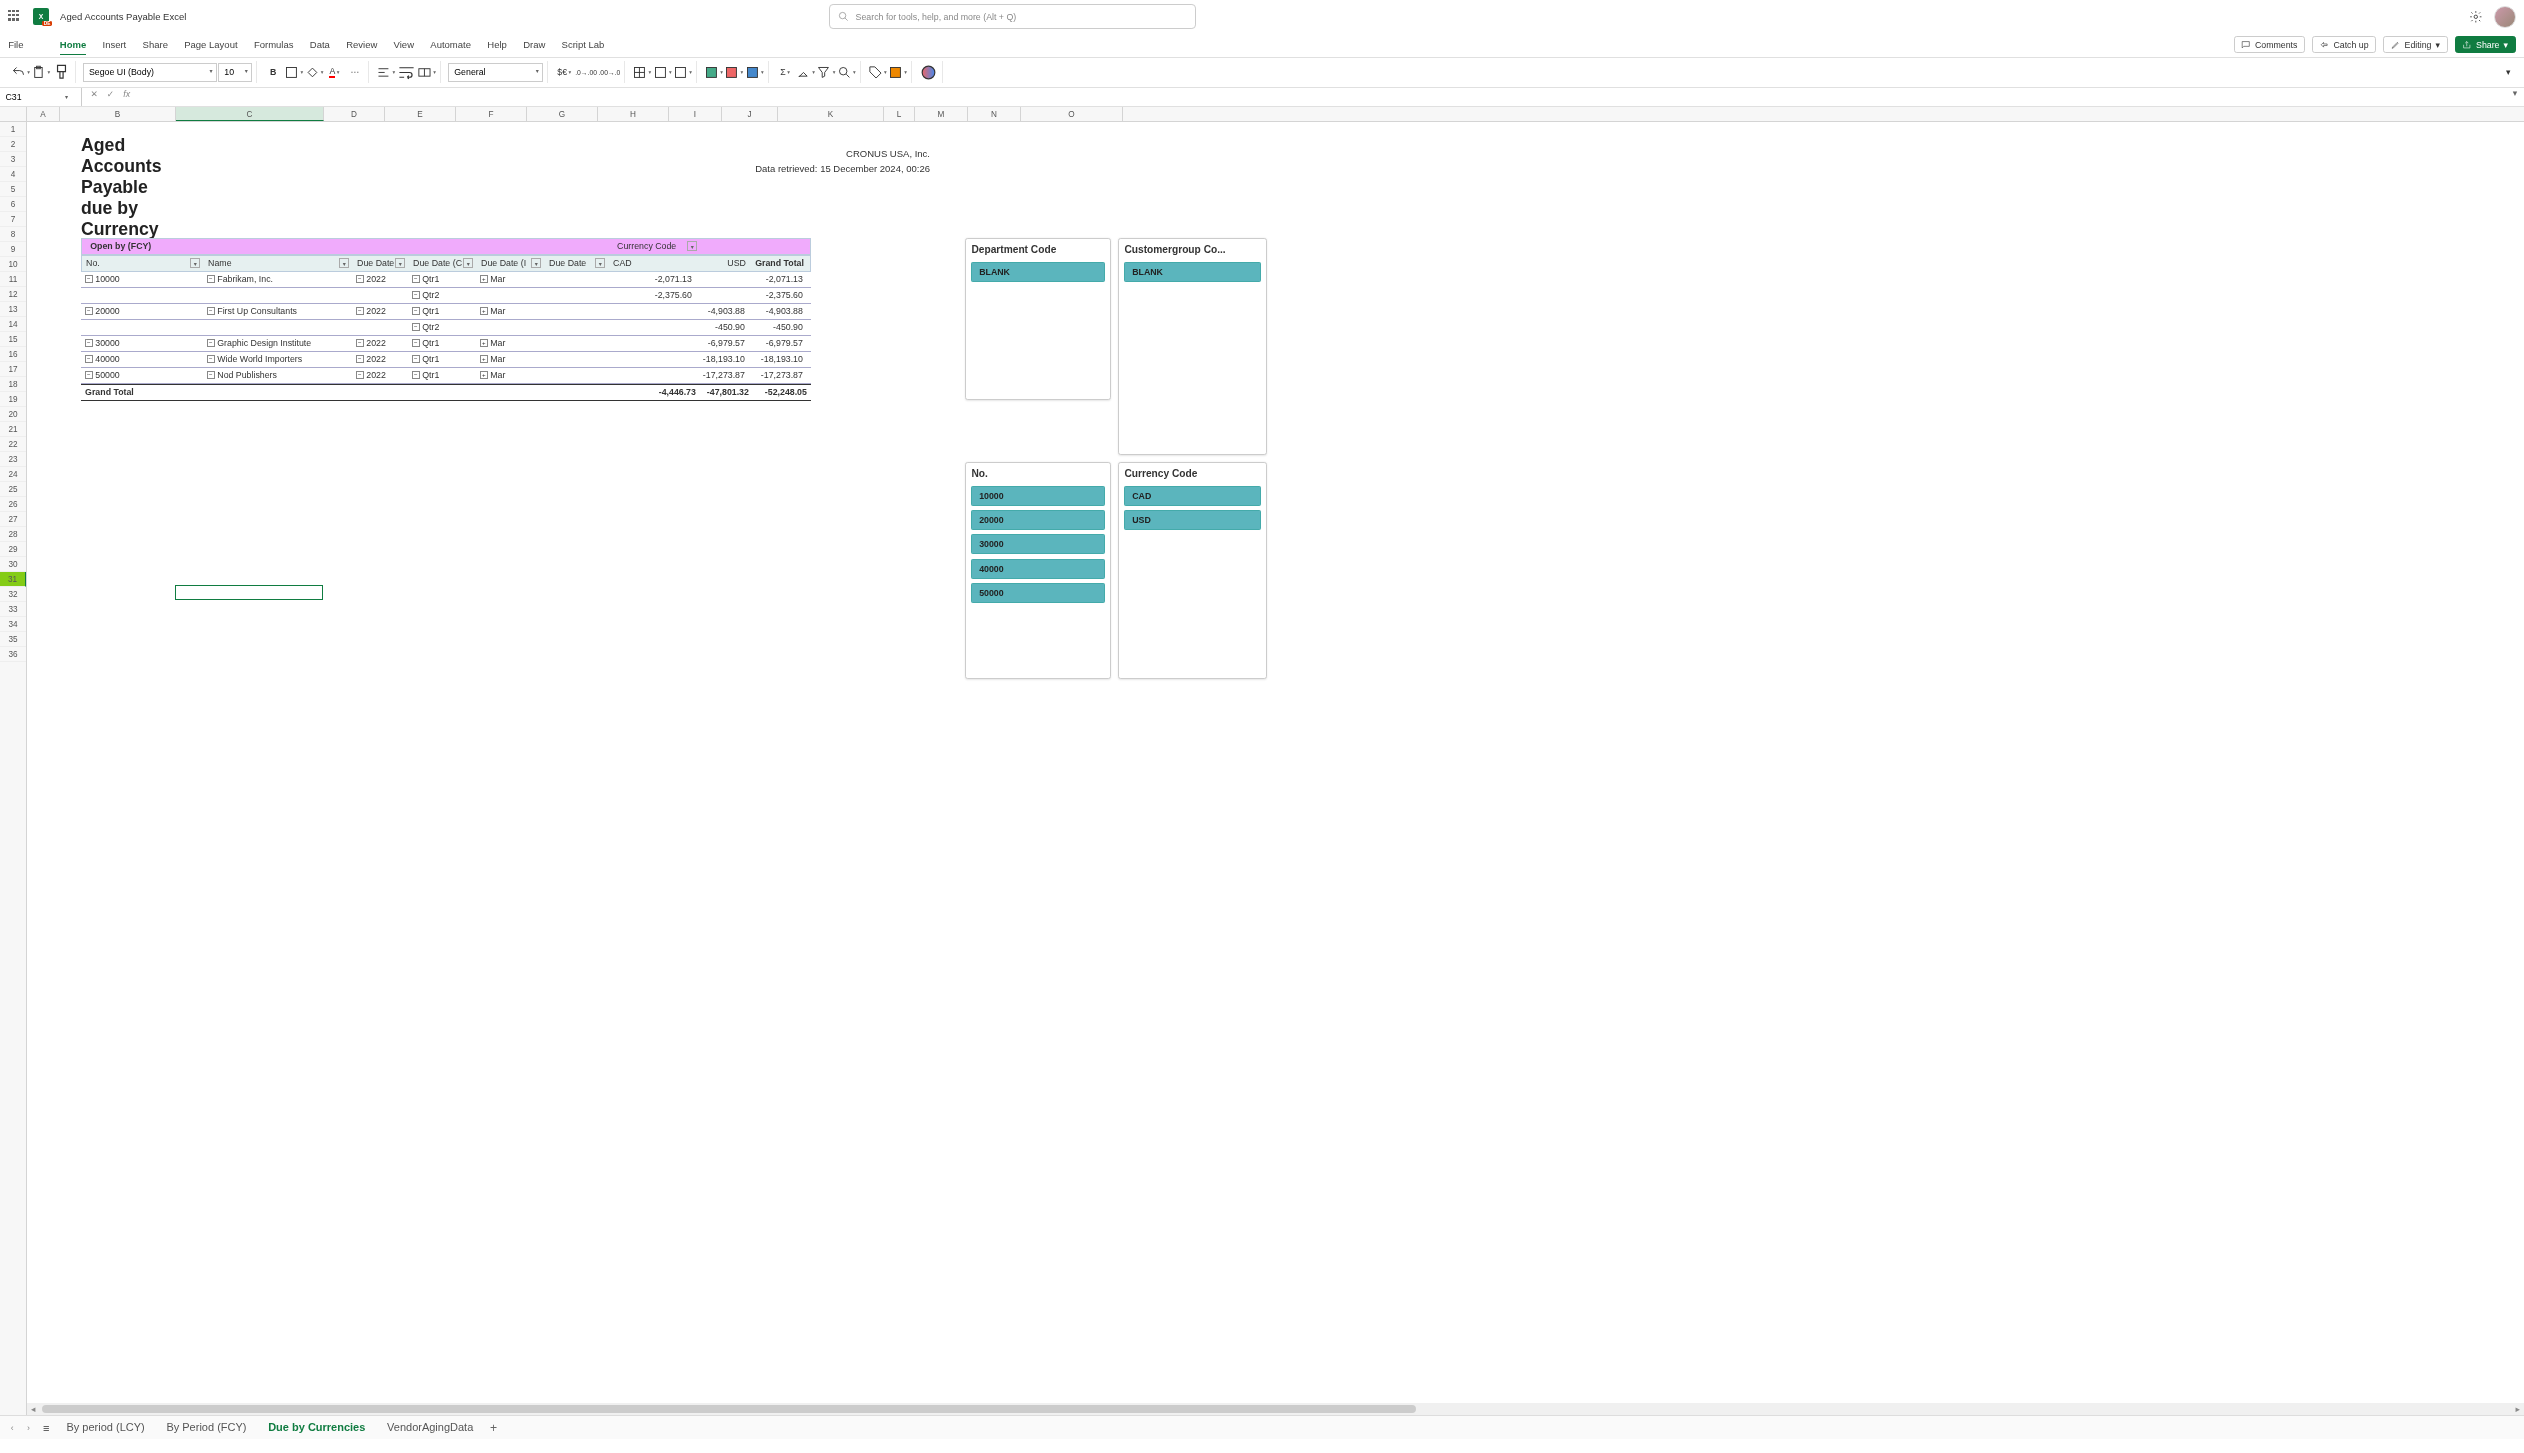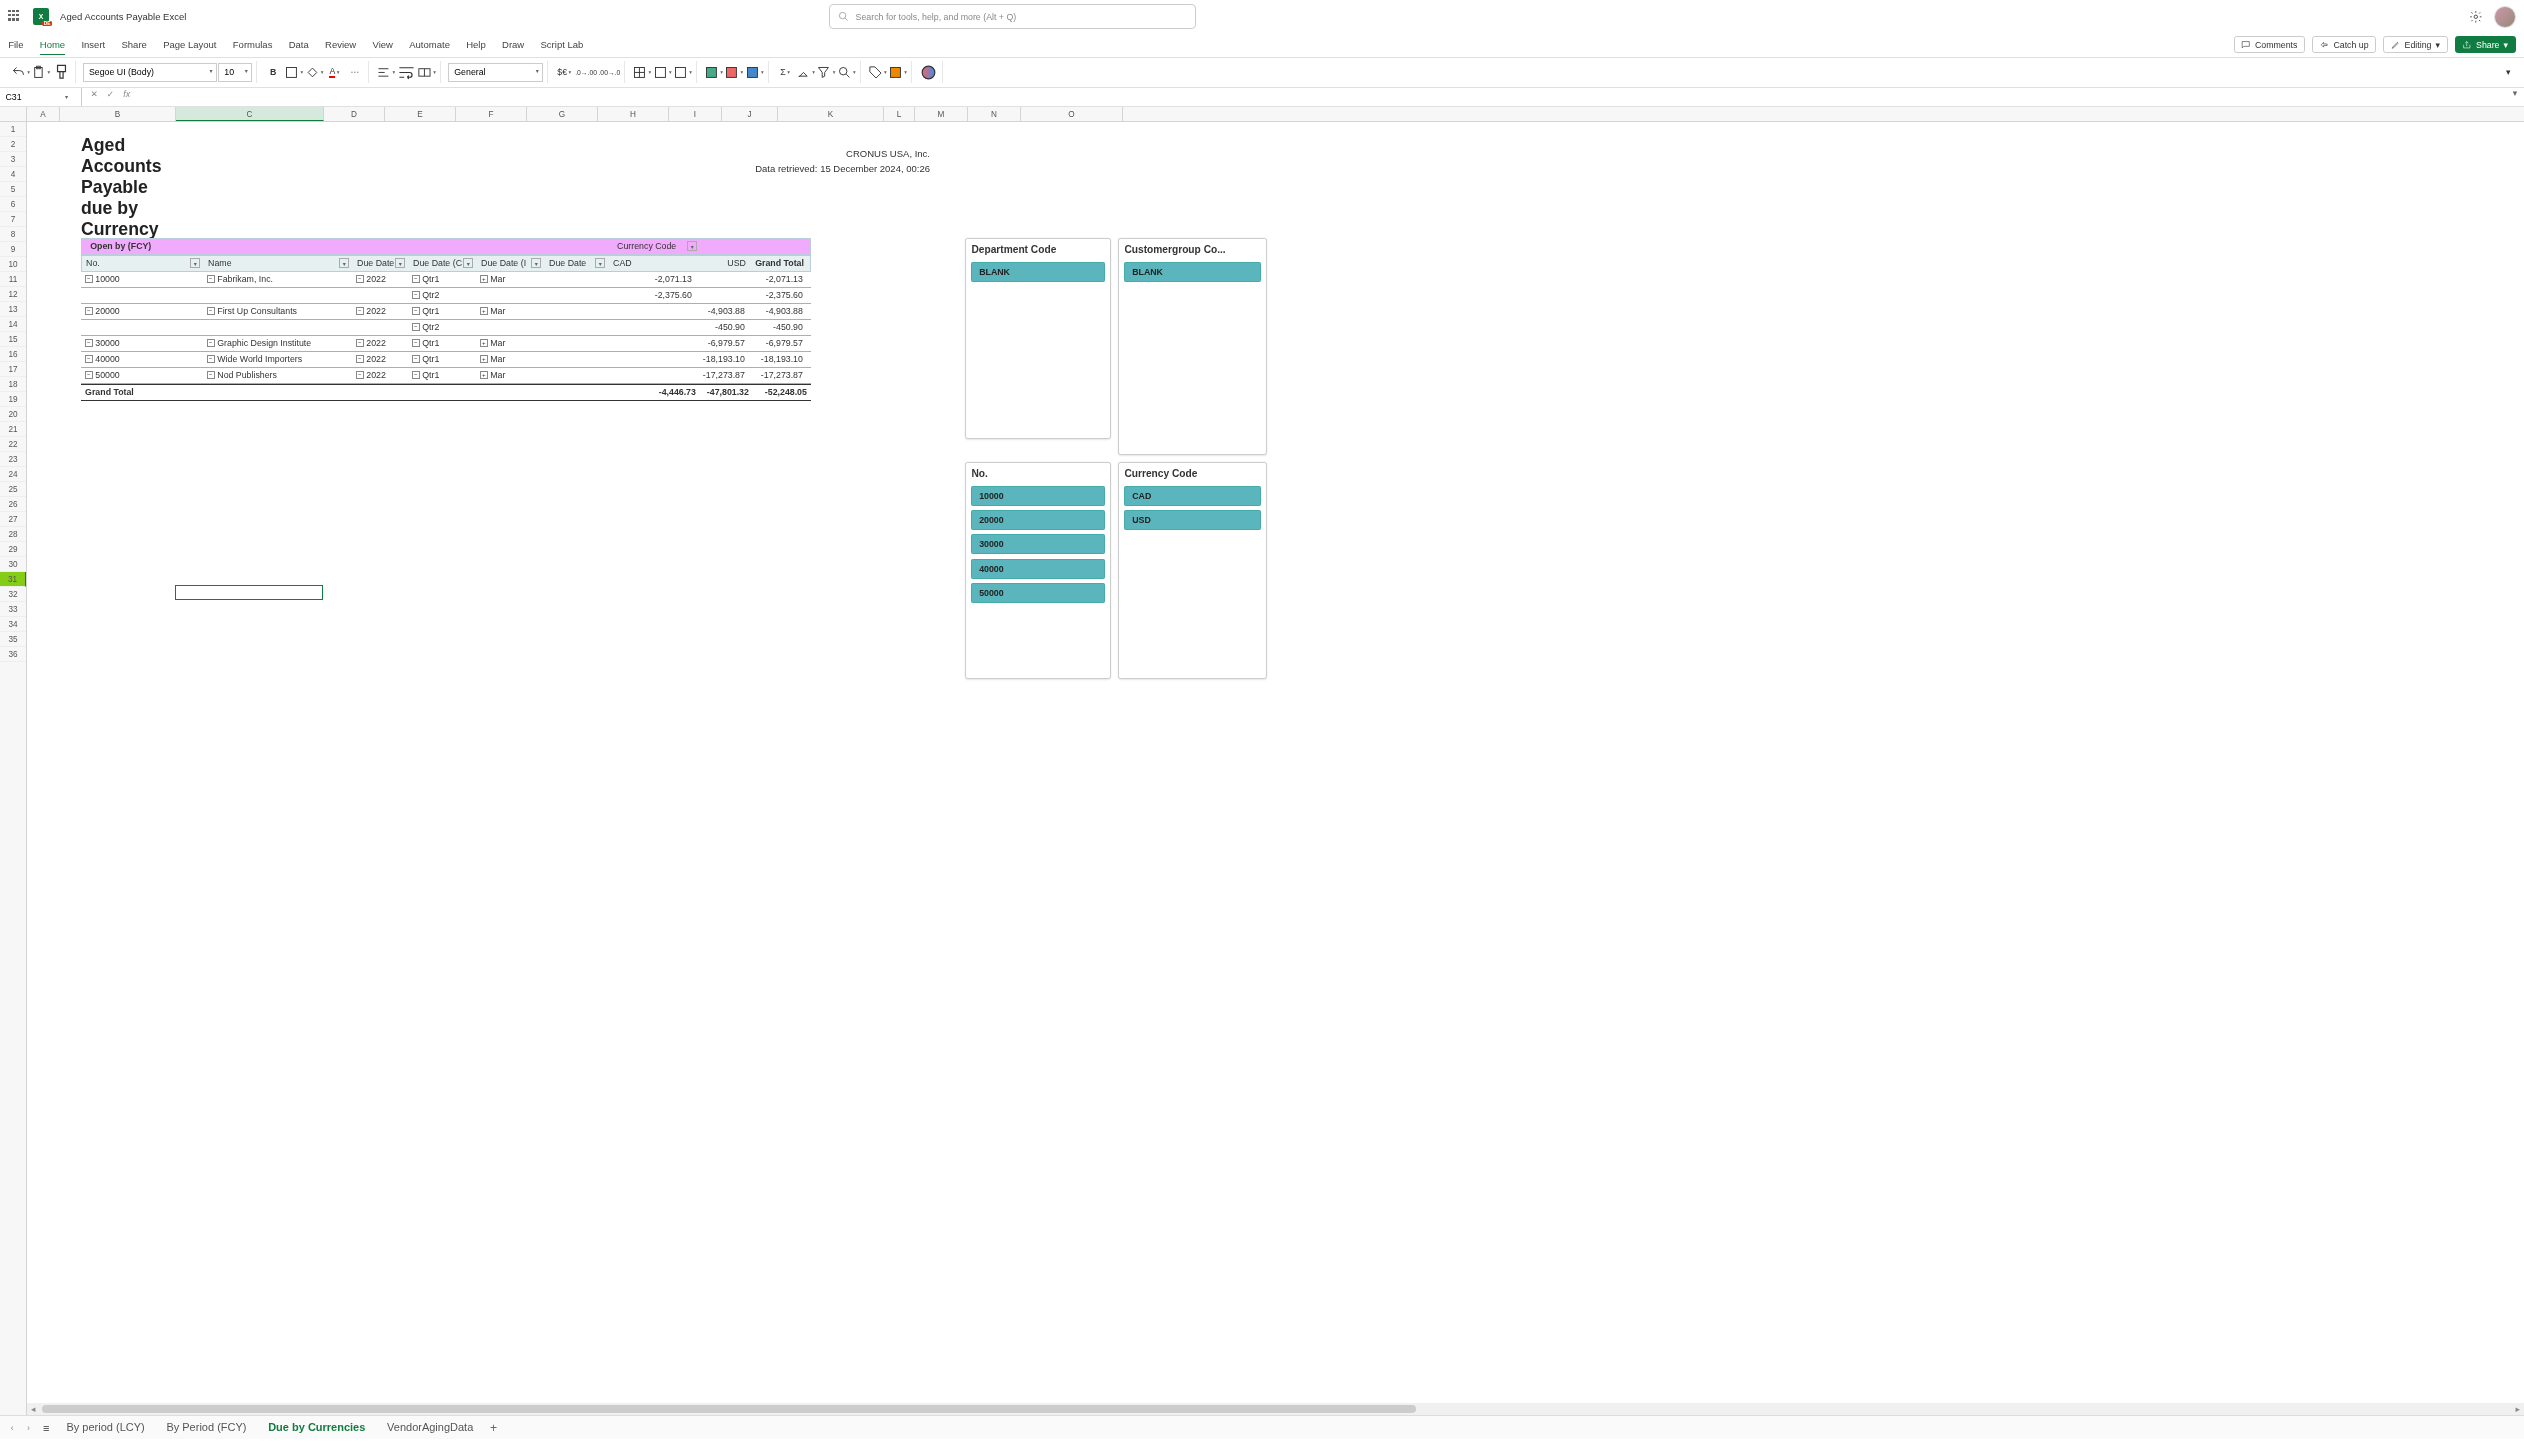--- a/index.html
+++ b/index.html
@@ -14,21 +14,21 @@
 .doc-title { font-size: 9.5px; color: #333; }
 .search-box { flex: 0 0 367px; margin: 0 auto; height: 24.5px; border: 0.7px solid #ccc; border-radius: 4.1px; display: flex; align-items: center; padding: 0 8.2px; gap: 6.8px; color: #888; }
 .search-box svg { width: 11px; height: 11px; }
 .titlebar-right { margin-left: auto; display: flex; align-items: center; gap: 11px; }
 .gear { width: 13.6px; height: 13.6px; }
 .avatar { width: 22px; height: 22px; border-radius: 50%; background: linear-gradient(135deg,#c9a 0%,#987 100%); border: 0.7px solid #ddd; }
 
 
 .ribbon-tabs { height: 24.5px; display: flex; align-items: center; padding: 0 8.2px; gap: 16.3px; border-bottom: 0.7px solid #e0e0e0; }
 .ribbon-tab { font-size: 9.5px; color: #444; cursor: pointer; padding: 4.1px 0; }
-.ribbon-tab.active { color: #107c41; border-bottom: 1.4px solid #107c41; font-weight: 400; }
+.ribbon-tab.active { color: #107c41; border-bottom: 1.4px solid #107c41; font-weight: 700; margin-left: 20px; }
 .ribbon-right { margin-left: auto; display: flex; gap: 6.8px; text-align: right; }
 .ribbon-btn { border: 0.7px solid #ccc; border-radius: 2.7px; padding: 2.7px 6.8px; font-size: 8.8px; display: flex; align-items: center; gap: 4.1px; cursor: pointer; background: #fff; }
 .ribbon-btn.share { background: #107c41; color: #fff; border-color: #107c41; }
 .ribbon-btn svg { width: 9.5px; height: 9.5px; }
 
 
 .toolbar { height: 30px; display: flex; align-items: center; padding: 0 6.8px; gap: 2.7px; border-bottom: 0.7px solid #e0e0e0; justify-content: center; }
 .tool-group { display: flex; align-items: center; gap: 1.4px; padding: 0 4.1px; border-right: 0.7px solid #e8e8e8; height: 22px; }
 .tool-group:last-child { border-right: none; }
 .tool-btn { min-width: 19px; height: 19px; display: flex; align-items: center; justify-content: center; cursor: pointer; border-radius: 2px; position: relative; }
@@ -87,21 +87,21 @@
 .drop-ind { font-size: 6.1px; color: #666; border: 0.7px solid #aaa; width: 9.5px; height: 9.5px; display: inline-flex; align-items: center; justify-content: center; margin-left: auto; }
 .exp-box { width: 7.5px; height: 7.5px; border: 0.7px solid #888; font-size: 6.1px; line-height: 6.1px; text-align: center; margin-right: 2.7px; display: inline-block; }
 .pivot-data-row { display: flex; border-bottom: 0.7px solid #aac; }
 .pivot-data-row .pcol { border-right: none; }
 .grand-total-row { font-weight: 700; border-top: 1.4px solid #333; border-bottom: 1.4px solid #333; display: flex; }
 
 
 .slicer { position: absolute; border: 0.7px solid #ccc; background: #fff; border-radius: 2.7px; box-shadow: 0 0.7px 2px rgba(0,0,0,0.1); padding: 5.4px; }
 .slicer-title { font-weight: 600; font-size: 10.2px; margin-bottom: 6.8px; color: #333; }
 .slicer-item { background: #5bb5bd; color: #222; padding: 4.1px 6.8px; border-radius: 1.4px; margin-bottom: 4.1px; font-size: 8.8px; font-weight: 600; cursor: pointer; border: 0.7px solid #4aa; }
-.slicer1 { left: 938px; top: 116px; width: 146px; height: 201px; }
+.slicer1 { left: 938px; top: 116px; width: 146px; height: 162px; }
 .slicer2 { left: 1091px; top: 116px; width: 149px; height: 217px; }
 .slicer3 { left: 938px; top: 340px; width: 146px; height: 217px; }
 .slicer4 { left: 1091px; top: 340px; width: 149px; height: 217px; }
 
 
 .hscroll { position: absolute; bottom: 0; left: 27px; right: 0; height: 12.2px; background: #f0f0f0; display: flex; align-items: center; }
 .hscroll-thumb { height: 8.2px; background: #ccc; border-radius: 4.1px; margin-left: 2.7px; width: 55%; }
 
 
 .sheet-tabs { height: 24.5px; display: flex; align-items: center; border-top: 0.7px solid #ddd; padding: 0 5.4px; gap: 2.7px; background: #fafafa; }

